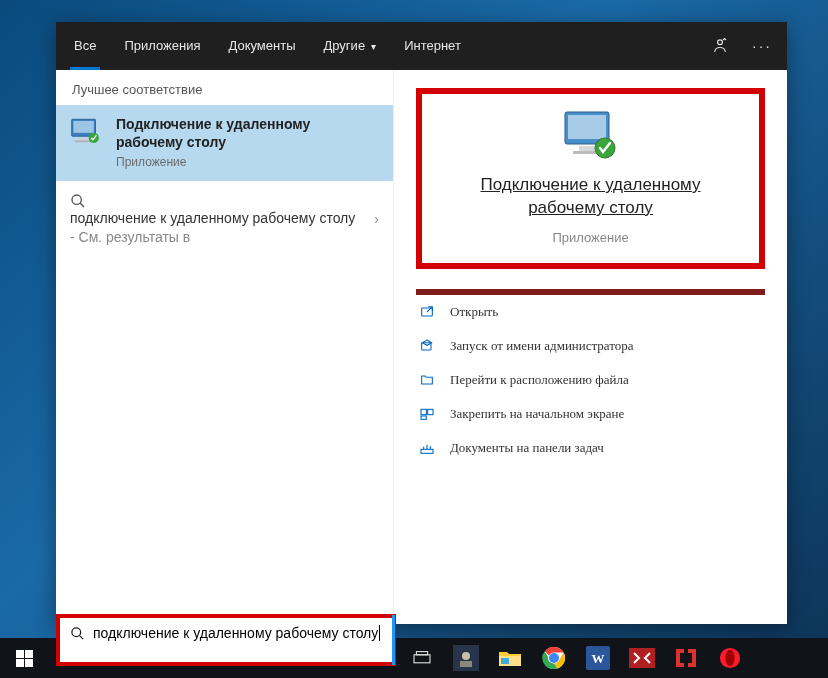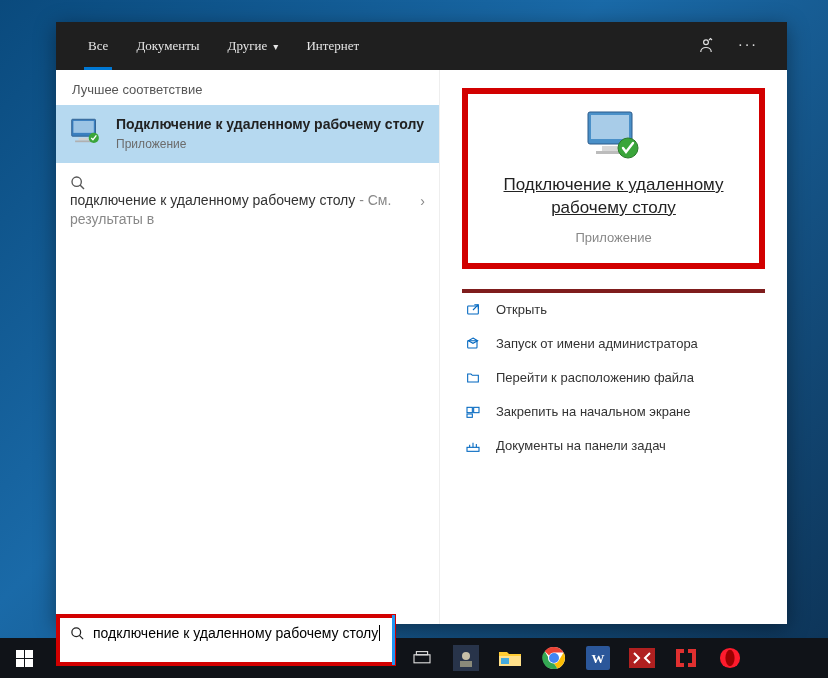--- a/index.html
+++ b/index.html
@@ -5,33 +5,33 @@
   * { margin: 0; padding: 0; box-sizing: border-box; }
   html, body { width: 828px; height: 678px; overflow: hidden; font-family: "Segoe UI", Arial, sans-serif; }
   body { background: linear-gradient(135deg, #0a4a7d 0%, #1a6aa8 40%, #0d3356 100%); position: relative; }
   .desktop-strip { position: absolute; top: 0; right: 0; bottom: 40px; width: 828px; }
   .search-panel {
     position: absolute; left: 56px; top: 22px; width: 731px; height: 602px;
     background: #fff; box-shadow: 0 4px 20px rgba(0,0,0,0.4); display: flex; flex-direction: column;
   }
   .tab-bar {
     height: 48px; background: #1f1f1f; display: flex; align-items: center;
-    padding: 0 18px; color: #e6e6e6; font-size: 13px; font-family: Liberation Serif, serif;
+    padding: 0 4px; color: #e6e6e6; font-size: 13px;
   }
   .tab-item {
     padding: 0 14px; height: 48px; line-height: 48px; cursor: pointer; position: relative;
   }
   .tab-item.active::after {
     content: ""; position: absolute; left: 10px; right: 10px; bottom: 0; height: 3px; background: #0078d4;
   }
   .tab-item .chev { margin-left: 6px; font-size: 10px; }
   .tab-spacer { flex: 1; }
   .tab-iconbtn { width: 42px; height: 48px; display:flex;align-items:center;justify-content:center;cursor:pointer;color:#e0e0e0;}
   .panel-body { flex: 1; display: flex; overflow: hidden; }
-  .left-col { width: 384px; border-right: 1px solid #eee; overflow-y: auto; }
+  .left-col { width: 338px; border-right: 1px solid #eee; overflow-y: auto; }
   .right-col { flex: 1; padding: 0 0 0 0; }
   .section-header { font-size: 13px; color: #555; padding: 12px 16px 8px 16px; }
   .best-match-row {
     display: flex; align-items: flex-start; padding: 10px 14px 12px 14px; background: #b6d9f0; cursor: pointer;
   }
   .best-match-icon { width: 34px; height: 34px; margin-right: 12px; display:flex;align-items:center;justify-content:center;}
   .best-match-text .title { font-size: 14px; font-weight: 600; color: #222; line-height: 1.3; }
   .best-match-text .sub { font-size: 12px; color: #6b6b6b; margin-top: 4px; }
   .web-row {
     display: flex; align-items: flex-start; padding: 10px 14px; cursor: pointer; position: relative; flex-direction: column;
@@ -39,21 +39,21 @@
   .web-row-icon { width: 22px; margin-right: 10px; margin-top: 2px; color:#555; }
   .web-row-text { font-size: 14px; color: #333; line-height: 1.35; flex:1; padding-right:22px;}
   .web-row-text .tail { color: #888; }
   .web-row-chev { position:absolute; right:14px; top:50%; transform:translateY(-50%); color:#888; font-size:14px;}
   .preview-card {
     margin: 18px 22px 0 22px; border: 6px solid #d20000; padding: 14px 10px 18px 10px; text-align: center;
   }
   .preview-icon { width: 64px; height: 56px; margin: 0 auto 10px auto; position:relative;}
   .preview-title { font-size: 17px; color: #222; text-decoration: underline; padding: 0 10px; line-height:1.35;}
   .preview-sub { font-size: 13px; color: #888; margin-top: 10px; }
-  .action-list { margin: 20px 22px 0 22px; border-top: 4px solid #7f1d1d; }
+  .action-list { margin: 20px 22px 0 22px; border-top: 6px solid #7f1d1d; font-family: Liberation Serif, serif; }
   .action-row { display: flex; align-items: center; padding: 9px 0; font-size: 13px; color: #333; cursor: pointer; }
   .action-row .ai { width: 22px; margin-right: 12px; color: #0067c0; display:flex;align-items:center;justify-content:center;}
   
   .search-input-frame {
     position: absolute; left: 56px; bottom: 12px; width: 340px; height: 52px;
     border: 4px solid #d20000; background: #fff; display: flex; align-items: flex-start;
     padding: 6px 10px; z-index: 20;
   }
   .search-input-frame .sicon { margin-right: 8px; margin-top:2px; color:#333;}
   .search-input-frame .stext { font-size: 14px; color: #000; line-height:1.3; flex:1;}
@@ -73,20 +73,21 @@
   svg { display:block; }
 </style>
 </head>
 <body>
 
 <div class="desktop-strip"></div>
 
 <div class="search-panel">
   <div class="tab-bar">
     <div class="tab-item active">Все</div>
+    <div class="tab-item">Приложения</div>
     <div class="tab-item">Документы</div>
     <div class="tab-item">
       <span>Другие</span><span class="chev">▾</span>
     </div>
     <div class="tab-item">Интернет</div>
     <div class="tab-spacer"></div>
     <div class="tab-iconbtn">
       <svg width="18" height="18" viewBox="0 0 24 24" fill="none" stroke="#e0e0e0" stroke-width="1.6">
           <circle cx="12" cy="7" r="3.2"></circle>
           <path d="M5 20c0-3.5 3-6 7-6s7 2.5 7 6"></path>

